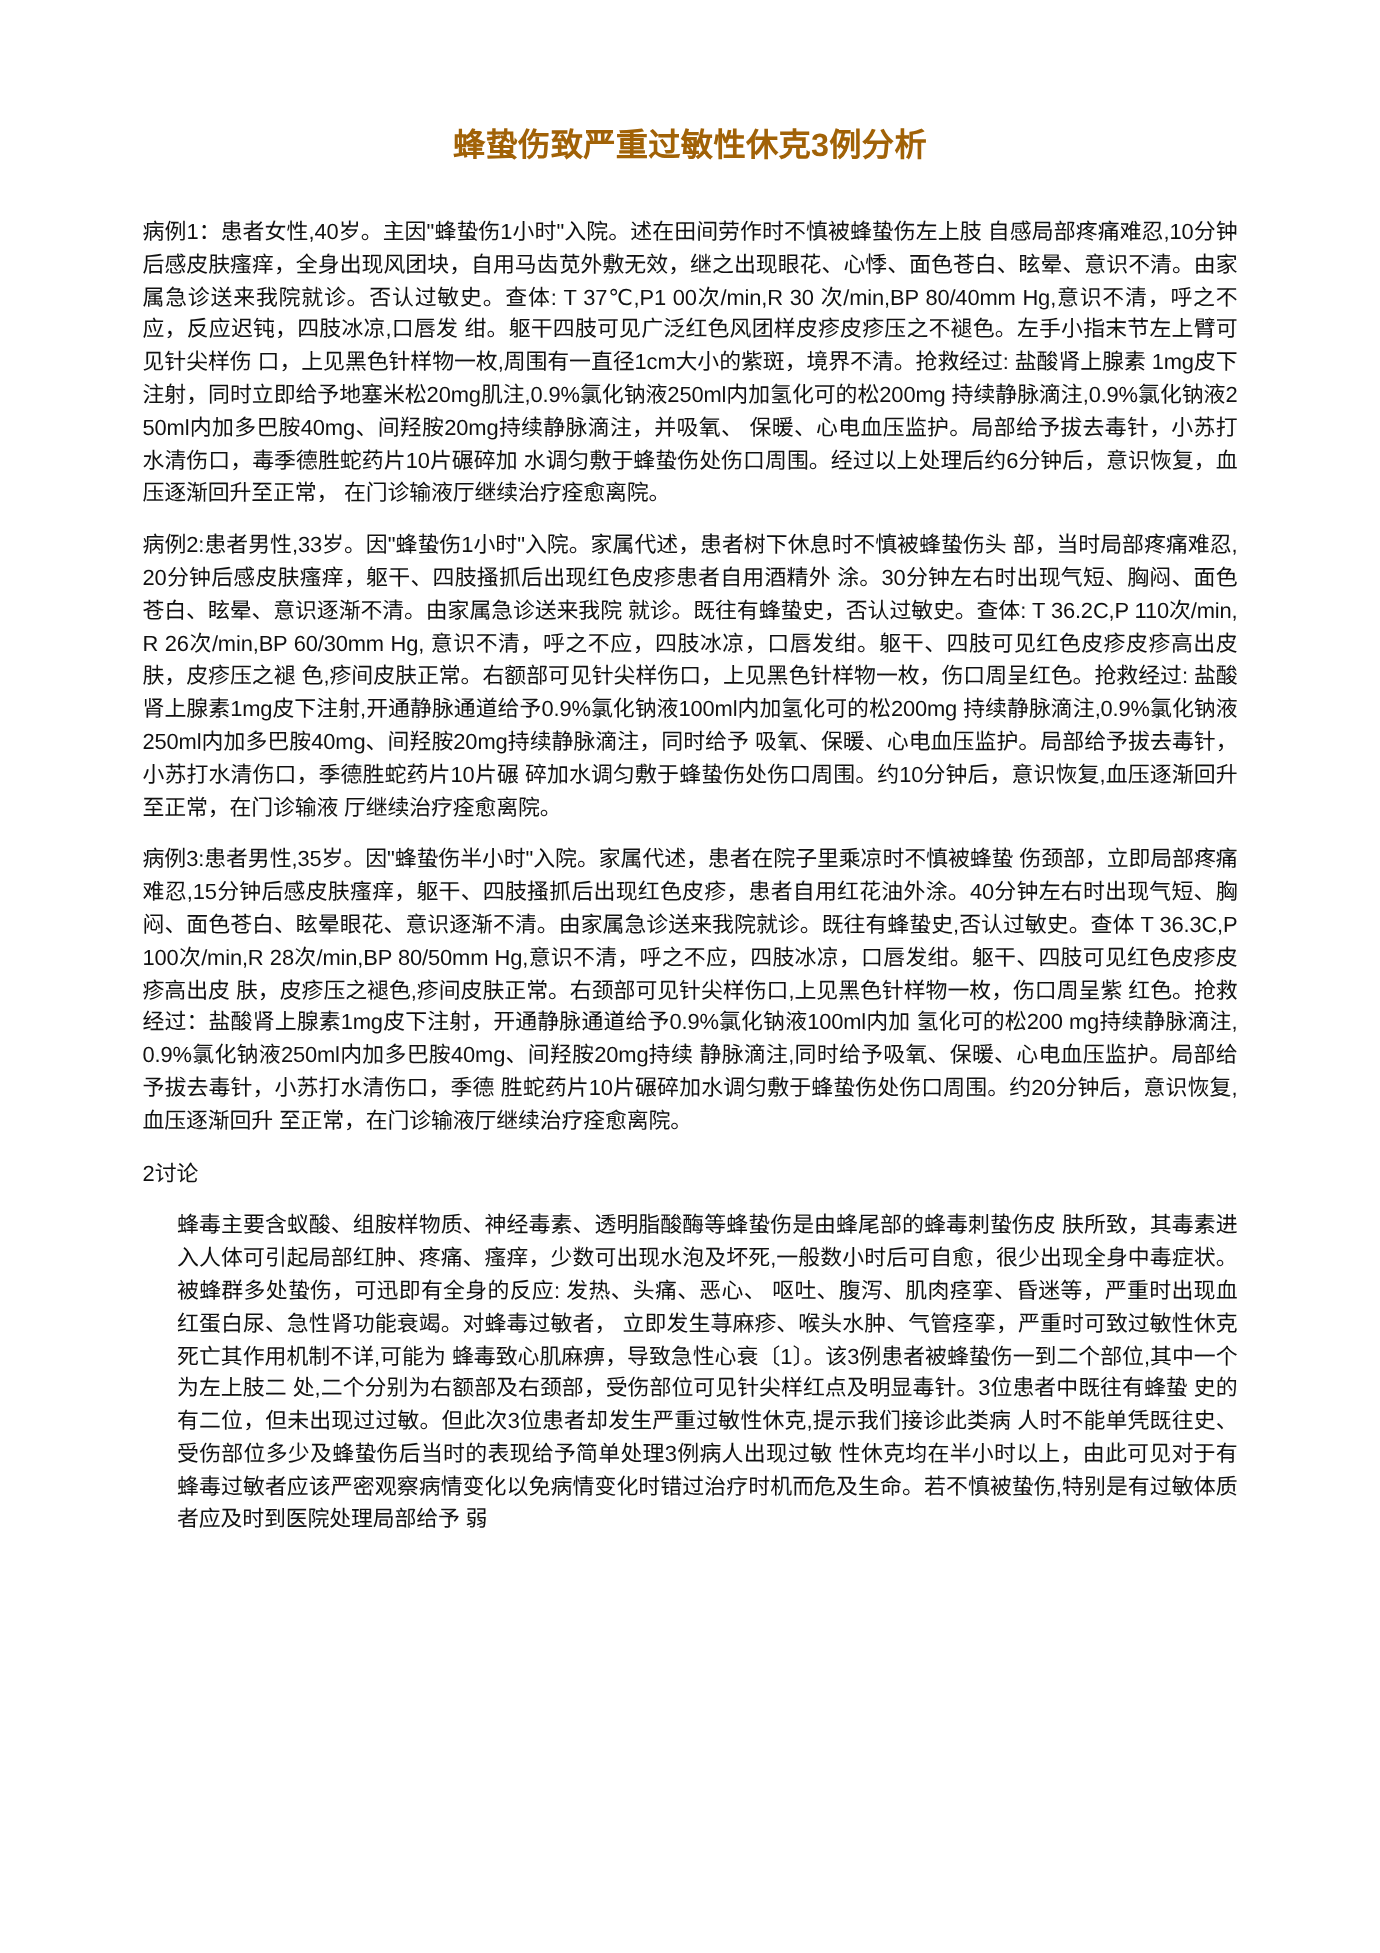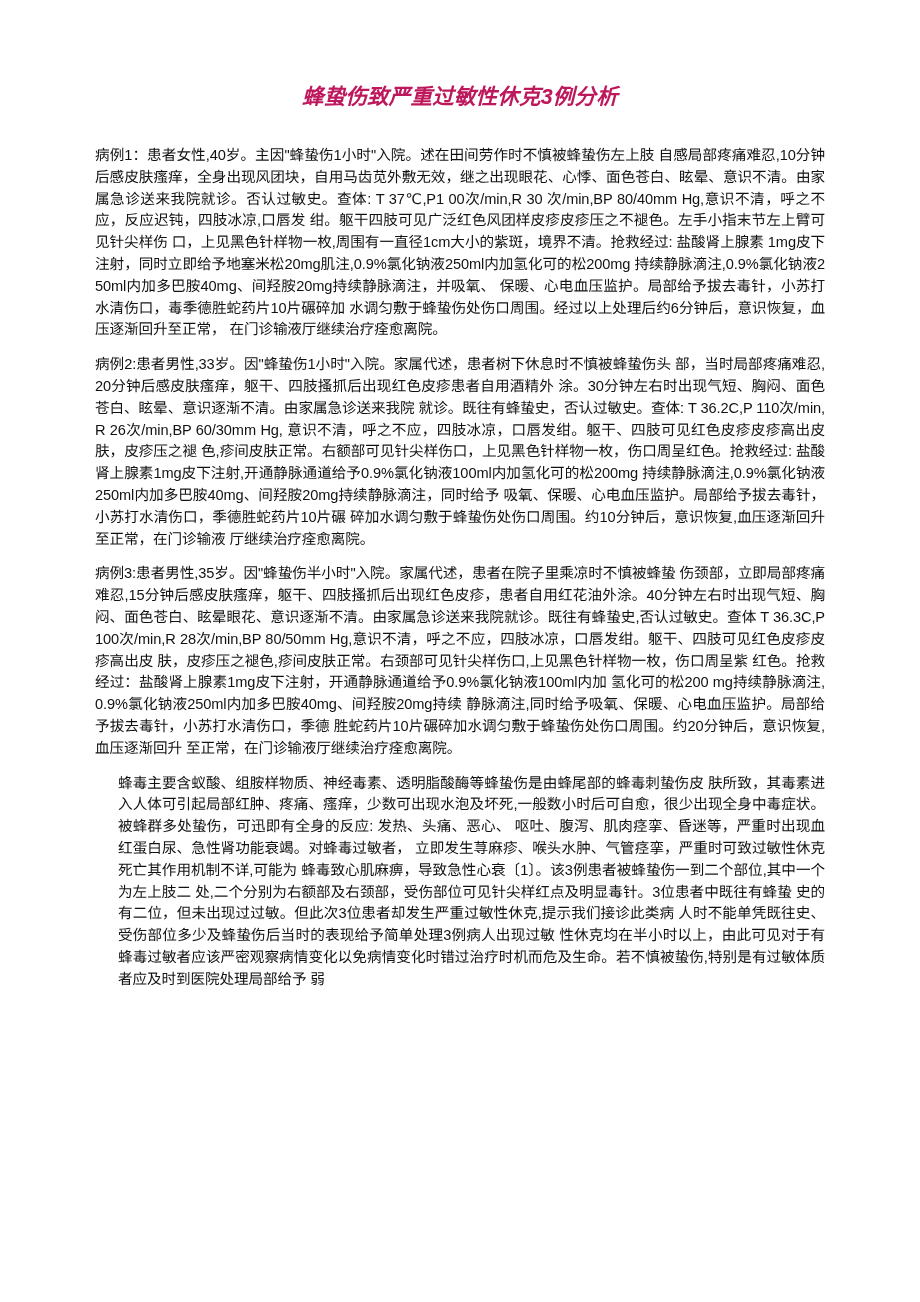--- a/index.html
+++ b/index.html
@@ -26,22 +26,21 @@
   }
   .doc-title {
     font-family: "Liberation Sans", "DejaVu Sans", sans-serif;
     font-weight: bold;
     font-size: 21.5px;
     line-height: 26px;
     text-align: center;
     margin: 0;
     padding: 84px 95px 0 95px;
     letter-spacing: 0.2px;
-    color: #be185d;
-    font-style: italic;
+    color: #a16207;
   }
   .body-block {
     padding: 0 95px 0 95px;
     margin-top: 35px;
   }
   p.para {
     margin: 0 0 13px 0;
     font-family: "Liberation Sans", "DejaVu Sans", sans-serif;
     font-size: 14.6px;
     line-height: 21.8px;
@@ -72,17 +71,18 @@
   <h1 class="doc-title">蜂蛰伤致严重过敏性休克3例分析</h1>
 
   <div class="body-block">
 
     <p class="para">病例1：患者女性,40岁。主因"蜂蛰伤1小时"入院。述在田间劳作时不慎被蜂蛰伤左上肢 自感局部疼痛难忍,10分钟后感皮肤瘙痒，全身出现风团块，自用马齿苋外敷无效，继之出现眼花、心悸、面色苍白、眩晕、意识不清。由家属急诊送来我院就诊。否认过敏史。查体: T 37℃,P1 00次/min,R 30 次/min,BP 80/40mm Hg,意识不清，呼之不应，反应迟钝，四肢冰凉,口唇发 绀。躯干四肢可见广泛红色风团样皮疹皮疹压之不褪色。左手小指末节左上臂可见针尖样伤 口，上见黑色针样物一枚,周围有一直径1cm大小的紫斑，境界不清。抢救经过: 盐酸肾上腺素 1mg皮下注射，同时立即给予地塞米松20mg肌注,0.9%氯化钠液250ml内加氢化可的松200mg 持续静脉滴注,0.9%氯化钠液250ml内加多巴胺40mg、间羟胺20mg持续静脉滴注，并吸氧、 保暖、心电血压监护。局部给予拔去毒针，小苏打水清伤口，毒季德胜蛇药片10片碾碎加 水调匀敷于蜂蛰伤处伤口周围。经过以上处理后约6分钟后，意识恢复，血压逐渐回升至正常， 在门诊输液厅继续治疗痊愈离院。</p>
 
     <p class="para">病例2:患者男性,33岁。因"蜂蛰伤1小时"入院。家属代述，患者树下休息时不慎被蜂蛰伤头 部，当时局部疼痛难忍,20分钟后感皮肤瘙痒，躯干、四肢搔抓后出现红色皮疹患者自用酒精外 涂。30分钟左右时出现气短、胸闷、面色苍白、眩晕、意识逐渐不清。由家属急诊送来我院 就诊。既往有蜂蛰史，否认过敏史。查体: T 36.2C,P 110次/min,R 26次/min,BP 60/30mm Hg, 意识不清，呼之不应，四肢冰凉，口唇发绀。躯干、四肢可见红色皮疹皮疹高出皮肤，皮疹压之褪 色,疹间皮肤正常。右额部可见针尖样伤口，上见黑色针样物一枚，伤口周呈红色。抢救经过: 盐酸肾上腺素1mg皮下注射,开通静脉通道给予0.9%氯化钠液100ml内加氢化可的松200mg 持续静脉滴注,0.9%氯化钠液250ml内加多巴胺40mg、间羟胺20mg持续静脉滴注，同时给予 吸氧、保暖、心电血压监护。局部给予拔去毒针，小苏打水清伤口，季德胜蛇药片10片碾 碎加水调匀敷于蜂蛰伤处伤口周围。约10分钟后，意识恢复,血压逐渐回升至正常，在门诊输液 厅继续治疗痊愈离院。</p>
 
     <p class="para">病例3:患者男性,35岁。因"蜂蛰伤半小时"入院。家属代述，患者在院子里乘凉时不慎被蜂蛰 伤颈部，立即局部疼痛难忍,15分钟后感皮肤瘙痒，躯干、四肢搔抓后出现红色皮疹，患者自用红花油外涂。40分钟左右时出现气短、胸闷、面色苍白、眩晕眼花、意识逐渐不清。由家属急诊送来我院就诊。既往有蜂蛰史,否认过敏史。查体 T 36.3C,P 100次/min,R 28次/min,BP 80/50mm Hg,意识不清，呼之不应，四肢冰凉，口唇发绀。躯干、四肢可见红色皮疹皮疹高出皮 肤，皮疹压之褪色,疹间皮肤正常。右颈部可见针尖样伤口,上见黑色针样物一枚，伤口周呈紫 红色。抢救经过：盐酸肾上腺素1mg皮下注射，开通静脉通道给予0.9%氯化钠液100ml内加 氢化可的松200 mg持续静脉滴注,0.9%氯化钠液250ml内加多巴胺40mg、间羟胺20mg持续 静脉滴注,同时给予吸氧、保暖、心电血压监护。局部给予拔去毒针，小苏打水清伤口，季德  胜蛇药片10片碾碎加水调匀敷于蜂蛰伤处伤口周围。约20分钟后，意识恢复,血压逐渐回升 至正常，在门诊输液厅继续治疗痊愈离院。</p>
 
+    <p class="heading">2讨论</p>
 
     <p class="para">蜂毒主要含蚁酸、组胺样物质、神经毒素、透明脂酸酶等蜂蛰伤是由蜂尾部的蜂毒刺蛰伤皮 肤所致，其毒素进入人体可引起局部红肿、疼痛、瘙痒，少数可出现水泡及坏死,一般数小时后可自愈，很少出现全身中毒症状。被蜂群多处蛰伤，可迅即有全身的反应: 发热、头痛、恶心、  呕吐、腹泻、肌肉痉挛、昏迷等，严重时出现血红蛋白尿、急性肾功能衰竭。对蜂毒过敏者，  立即发生荨麻疹、喉头水肿、气管痉挛，严重时可致过敏性休克死亡其作用机制不详,可能为 蜂毒致心肌麻痹，导致急性心衰〔1〕。该3例患者被蜂蛰伤一到二个部位,其中一个为左上肢二 处,二个分别为右额部及右颈部，受伤部位可见针尖样红点及明显毒针。3位患者中既往有蜂蛰 史的有二位，但未出现过过敏。但此次3位患者却发生严重过敏性休克,提示我们接诊此类病 人时不能单凭既往史、受伤部位多少及蜂蛰伤后当时的表现给予简单处理3例病人出现过敏 性休克均在半小时以上，由此可见对于有蜂毒过敏者应该严密观察病情变化以免病情变化时错过治疗时机而危及生命。若不慎被蛰伤,特别是有过敏体质者应及时到医院处理局部给予  弱</p>
 
   </div>
 </div>
 
 </body></html>

